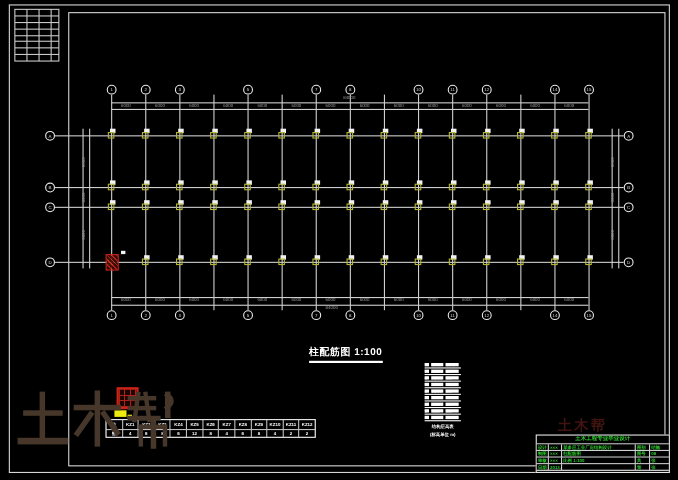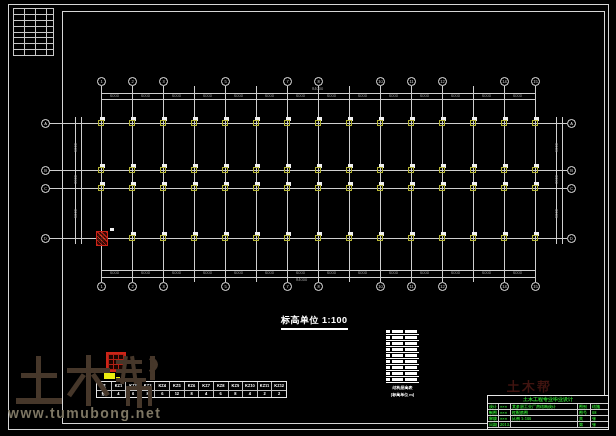--- a/index.html
+++ b/index.html
@@ -319,21 +319,21 @@
       <div class="dimt dimtv" style="left: 74px; top: 184px;">3300</div>
       <div class="dimt dimtv" style="left: 74px; top: 218px;">9000</div>
       <div class="dimt dimtv" style="left: 555px; top: 151.5px;">9000</div>
       <div class="dimt dimtv" style="left: 555px; top: 184px;">3300</div>
       <div class="dimt dimtv" style="left: 555px; top: 218px;">9000</div>
     </div>
 
   <div id="red-col"></div>
   <div class="colb" style="left:110px;top:228px;width:4px;height:3px;"></div>
 
-  <div id="plan-title">标高单位 1:100</div>
+  <div id="plan-title">柱配筋图 1:100</div>
 
   <div id="schedule">
       <div class="sched-row">
         <span class="s-c1">层</span>
         <span class="s-c2">标高</span>
         <span class="s-c3">层高</span>
       </div>
       <div class="sched-row">
         <span class="s-c1">7</span>
         <span class="s-c2">24.95</span>
@@ -467,16 +467,15 @@
       <rect x="108" y="4" width="4" height="28" fill="#46372a" transform="rotate(8 110 18)"></rect>
       <rect x="118" y="4" width="4" height="28" fill="#46372a" transform="rotate(-8 120 18)"></rect>
       <rect x="136" y="4" width="5" height="24" fill="#46372a"></rect>
       <path d="M136 6 q12 6 0 14" stroke="#46372a" stroke-width="4" fill="none"></path>
       <rect x="112" y="34" width="4" height="20" fill="#46372a"></rect>
       <rect x="134" y="34" width="4" height="20" fill="#46372a"></rect>
       <rect x="112" y="34" width="26" height="4" fill="#46372a"></rect>
       <rect x="123" y="30" width="5" height="26" fill="#46372a"></rect>
     </svg>
   </div>
-  <div id="wm-url">www.tumubong.net</div>
   <div id="wm-ghost">土木帮</div>
 
 </div>
 
 </body></html>

